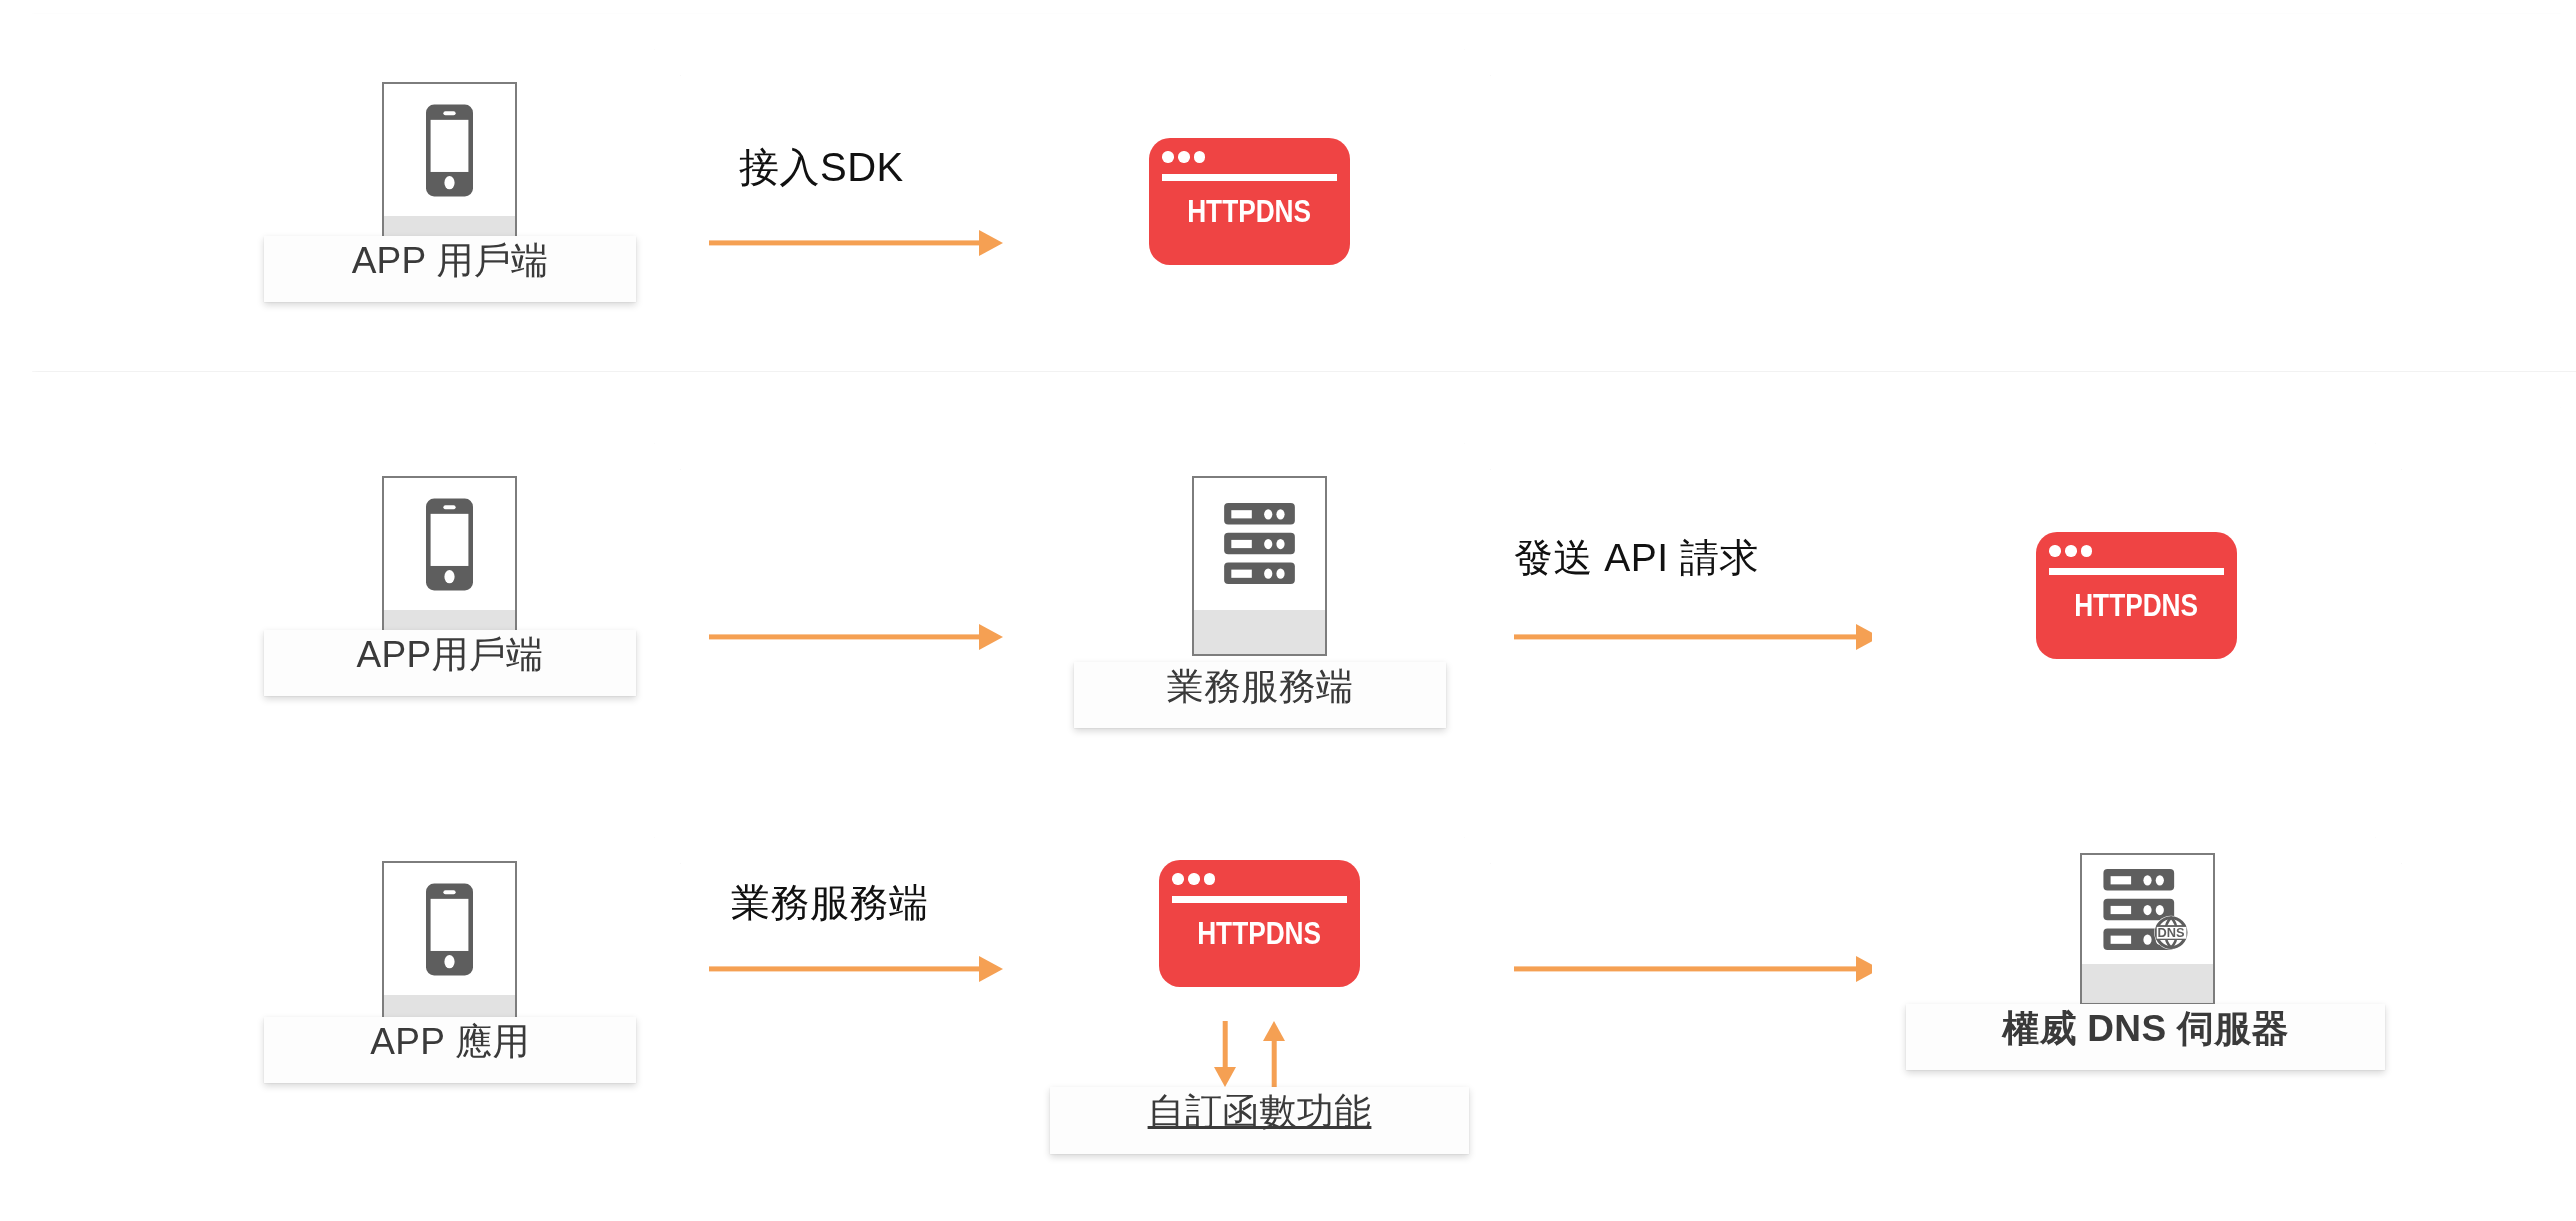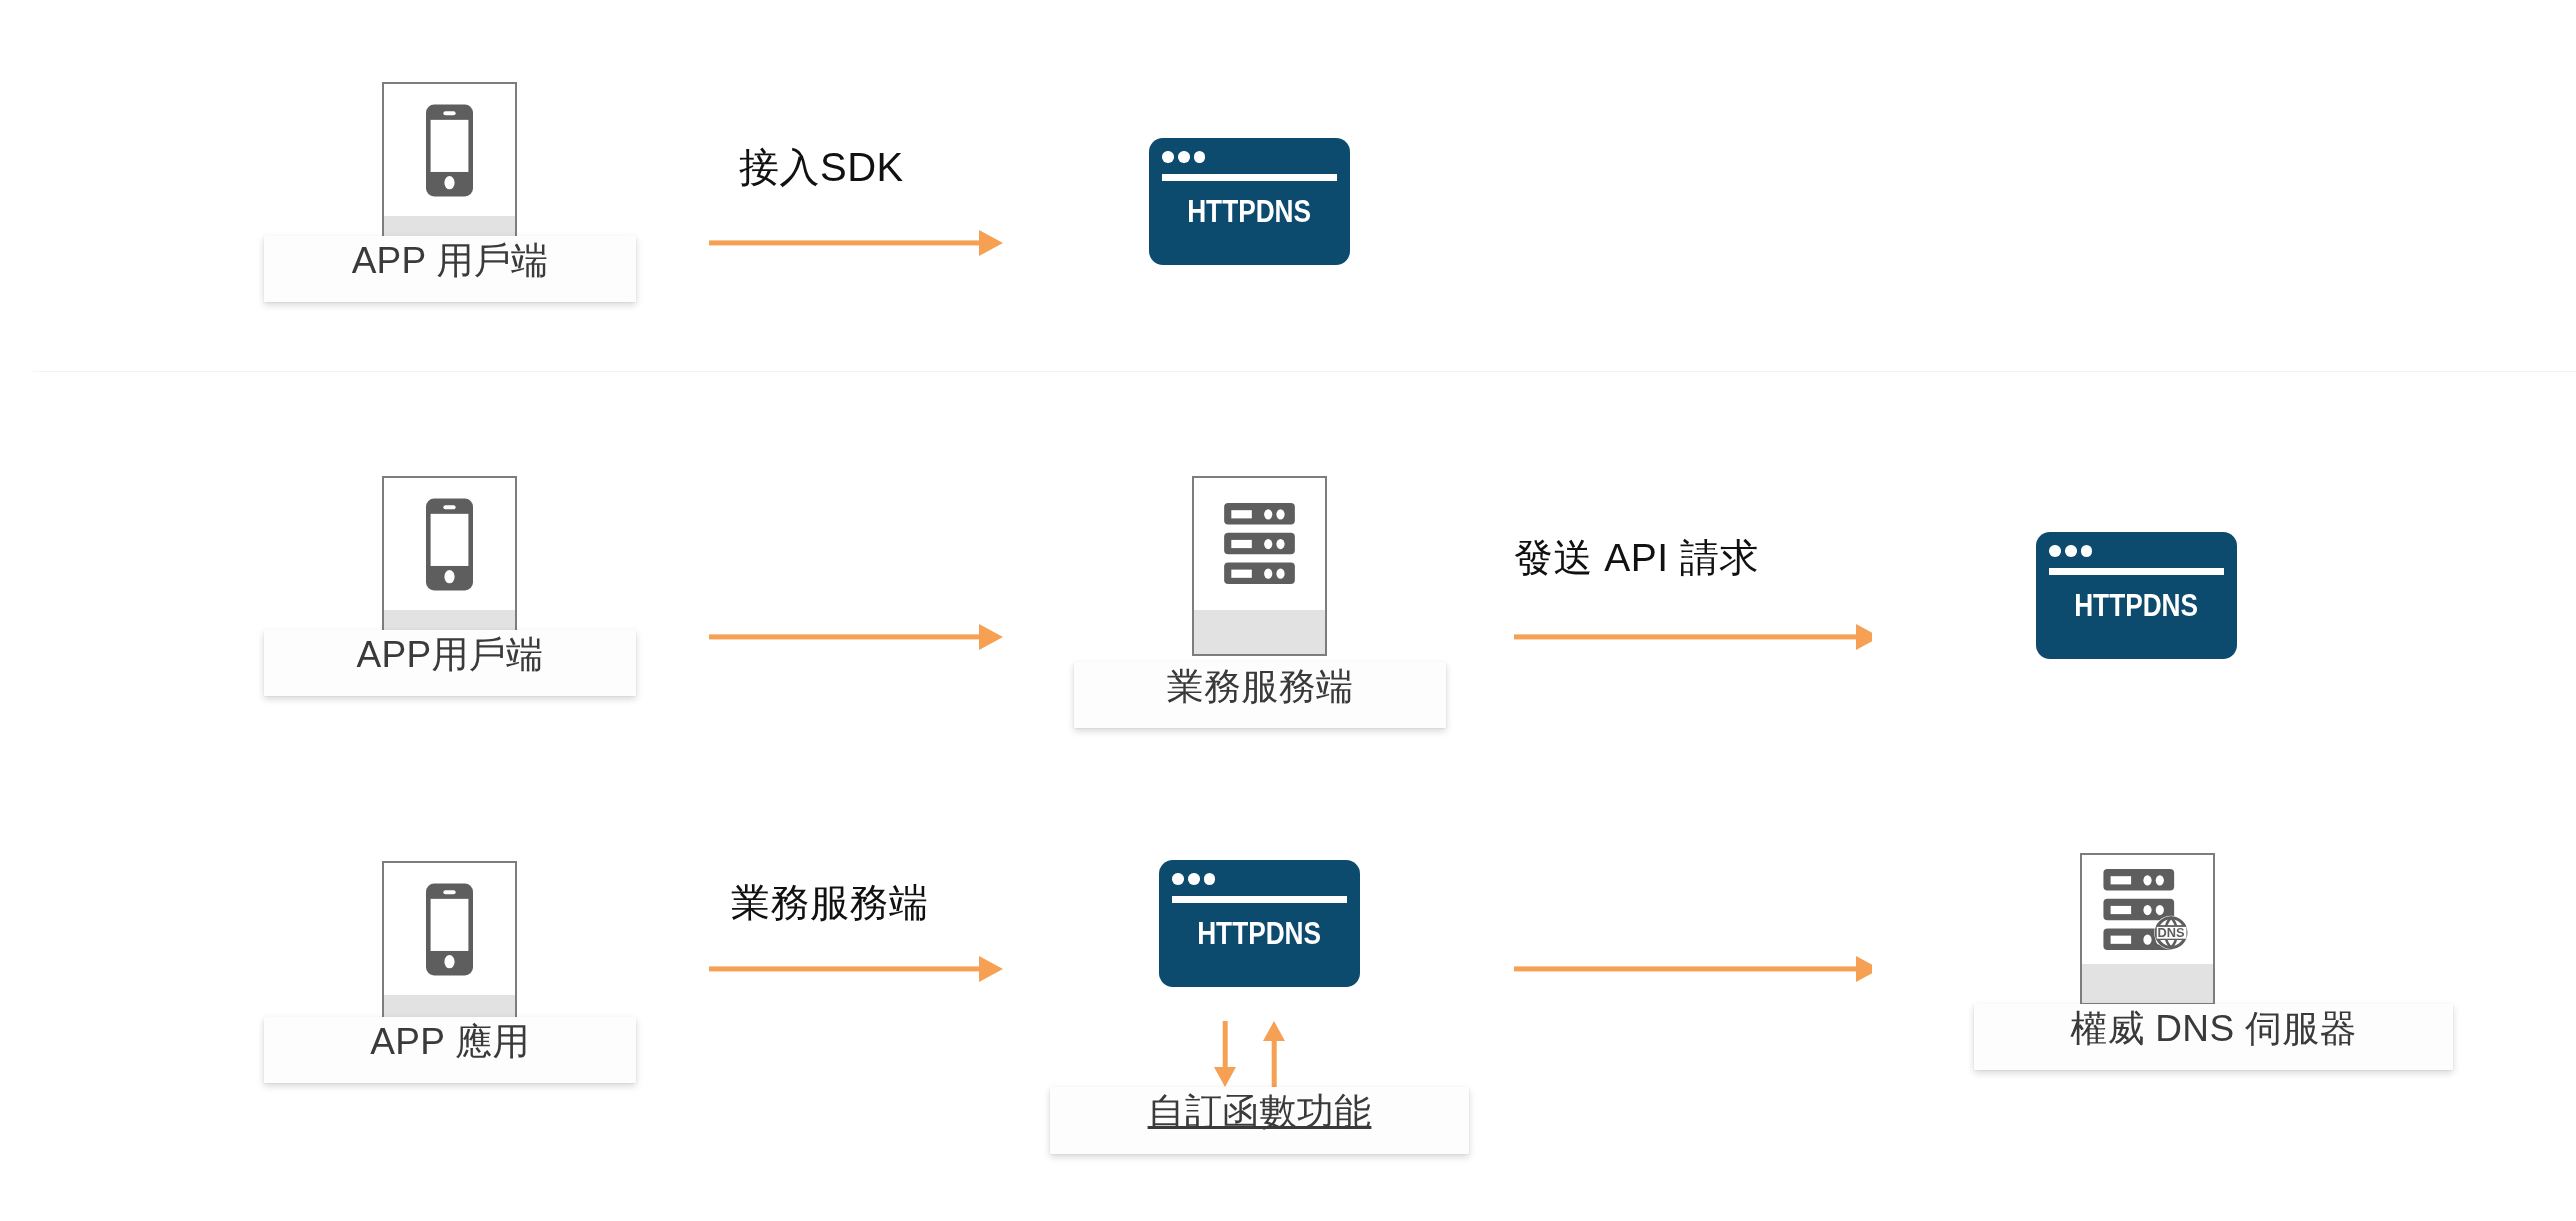--- a/index.html
+++ b/index.html
@@ -43,22 +43,22 @@
     background:#ffffff;
     box-sizing:border-box;
     display:flex;flex-direction:column;
   }
   .device .upper{flex:1;position:relative;display:flex;align-items:center;justify-content:center;}
   .device .base{background:#e2e2e2;}
 
   
   .httpdns{
     position:absolute;
-    background:#0c4a6e;
-    border-radius:14px;
+    background:#ef4444;
+    border-radius:21px;
     display:flex;flex-direction:column;
     box-sizing:border-box;
   }
   .httpdns .dots{display:flex;gap:4.6px;}
   .httpdns .dots i{display:block;background:#ffffff;border-radius:50%;}
   .httpdns .bar{background:#ffffff;}
   .httpdns .word{
     color:#ffffff;font-weight:bold;
     font-family:"Liberation Sans","DejaVu Sans",sans-serif;
     text-align:center;line-height:1;
@@ -305,16 +305,16 @@
         <line x1="104" y1="112" x2="160" y2="112" stroke="#5E5E5E" stroke-width="5"></line>
         <line x1="104" y1="136" x2="160" y2="136" stroke="#5E5E5E" stroke-width="5"></line>
         <rect x="104" y="113" width="58" height="23" fill="#ffffff"></rect>
         <text x="132" y="132" font-family="Liberation Sans, DejaVu Sans, sans-serif" font-size="25" font-weight="bold" fill="#5E5E5E" text-anchor="middle">DNS</text>
       </g>
     </svg>
   </div>
   <div class="base" style="height:39px;"></div>
 </div>
 
-<div class="plate" style="left:1974px;top:1004px;width:479px;height:66px;font-size:37px;">
+<div class="plate" style="left:1906px;top:1004px;width:479px;height:66px;font-size:37px;font-weight:bold;">
   <span>權威 DNS 伺服器</span>
 </div>
 
 
 </body></html>

